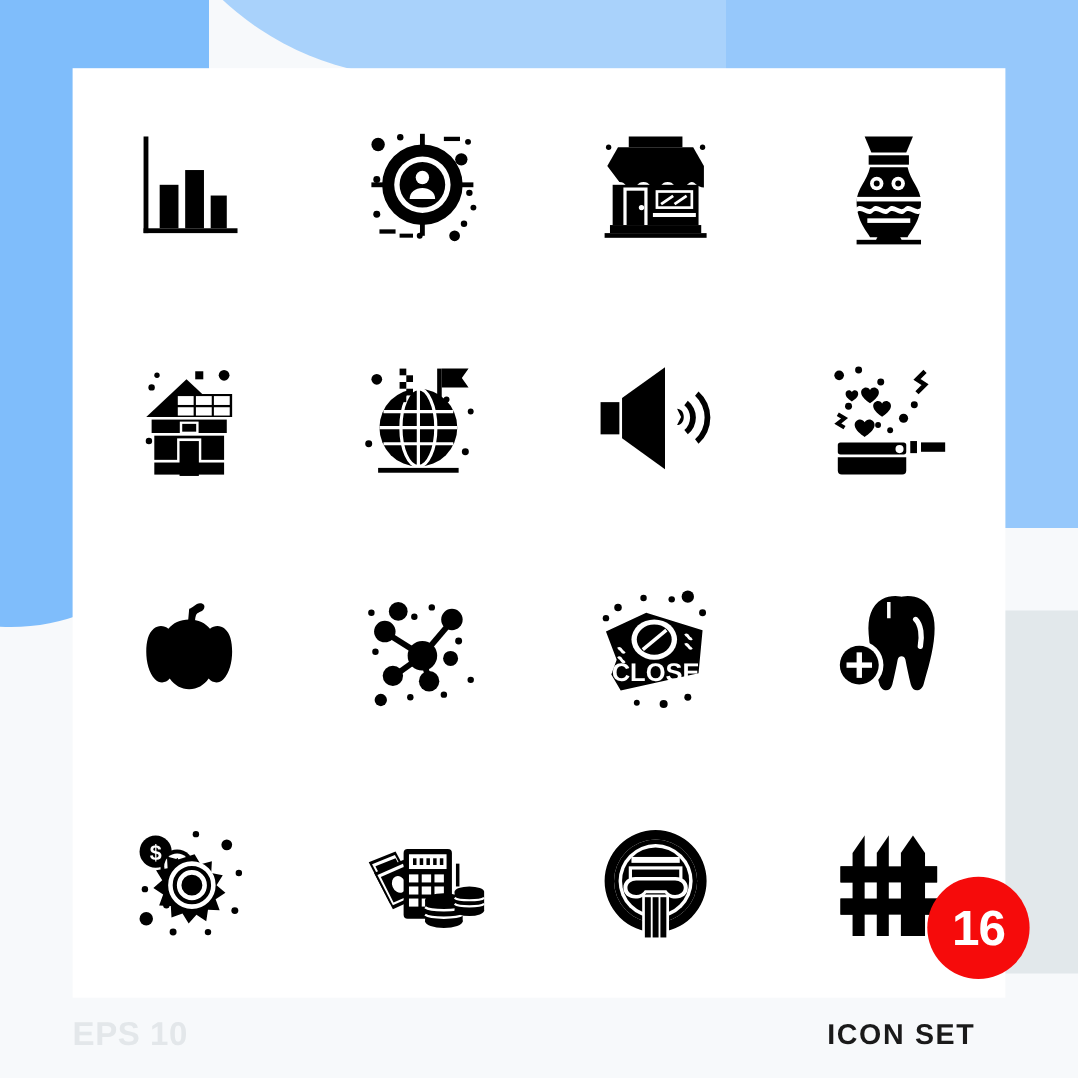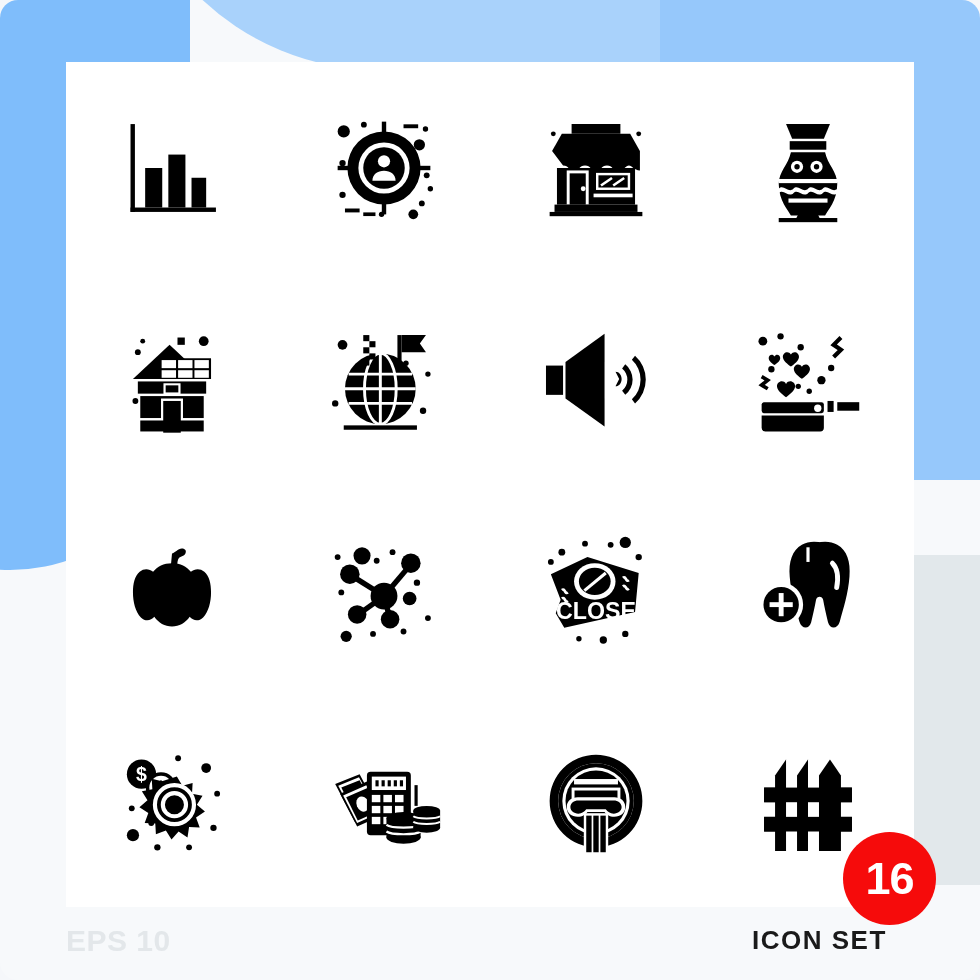--- a/index.html
+++ b/index.html
@@ -12,21 +12,20 @@
     overflow: hidden;
     font-family: "Liberation Sans", sans-serif;
     background: #f5f7fa;
   }
   .stage {
     position: relative;
     width: 980px;
     height: 980px;
     background: #f7f9fb;
     overflow: hidden;
-    border-radius: 18px;
   }
   
   .bg-blue-left {
     position: absolute;
     left: -170px;
     top: -260px;
     width: 360px;
     height: 830px;
     background: #7fbdfb;
     border-radius: 180px;
@@ -114,21 +113,21 @@
     font-size: 26px;
     font-weight: bold;
     letter-spacing: 1.5px;
     color: #1a1a1a;
     font-family: "Liberation Sans", sans-serif;
     margin-left: 16px;
   }
   .count-badge {
     position: absolute;
     left: 843px;
-    top: 832px;
+    top: 797px;
     width: 93px;
     height: 93px;
     border-radius: 50%;
     background: #f60b0b;
     color: #ffffff;
     display: flex;
     align-items: center;
     justify-content: center;
     font-size: 45px;
     font-weight: bold;

